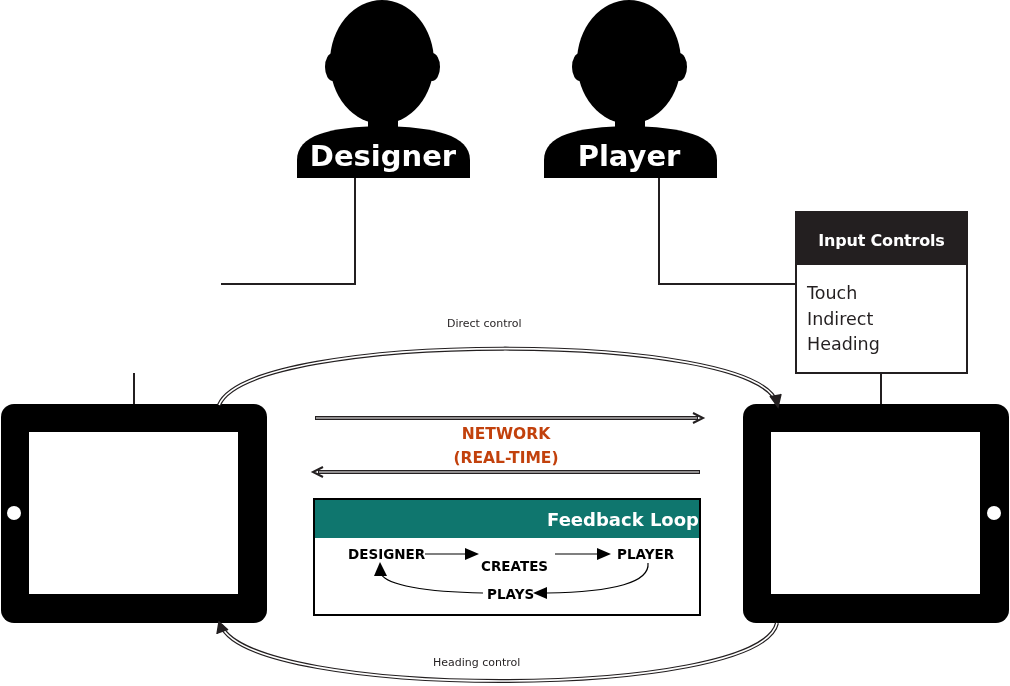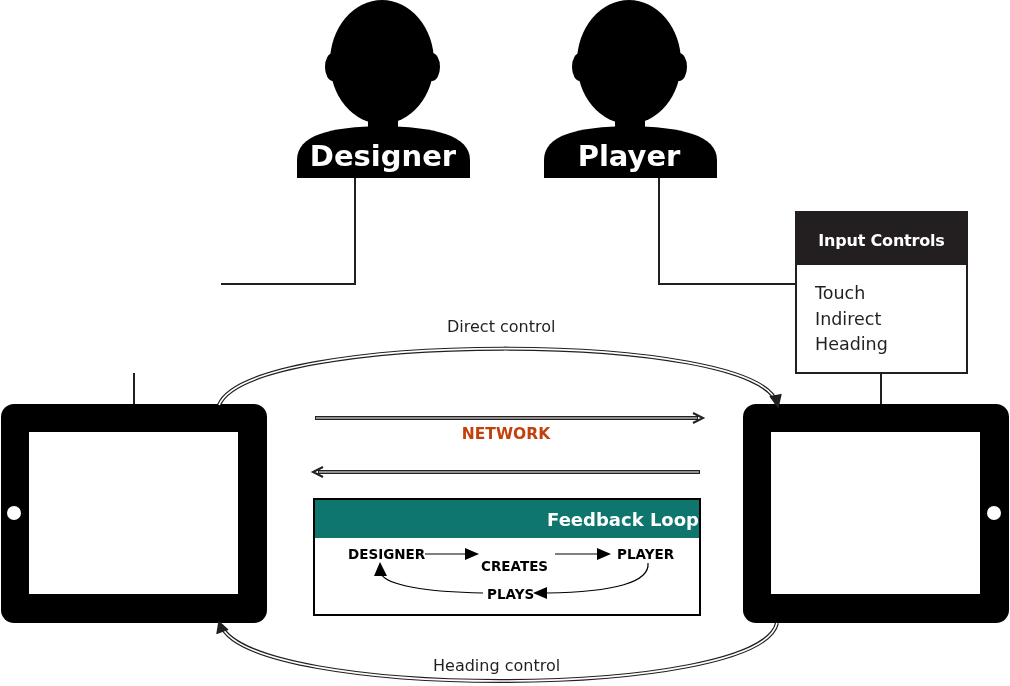--- a/index.html
+++ b/index.html
@@ -5,21 +5,21 @@
   html, body { margin: 0; padding: 0; background: #ffffff; }
   body { width: 1010px; height: 686px; position: relative; overflow: hidden; font-family: "DejaVu Sans", sans-serif; color: #231f20; }
   #diagram { position: absolute; left: 0; top: 0; width: 824px; height: 686px; }
   .abs { position: absolute; }
   .person-label { font-family: "DejaVu Sans", sans-serif; font-weight: bold; font-size: 29px; fill: #ffffff; }
   .box { position: absolute; border: 2px solid #231f20; background: #fff; box-sizing: border-box; }
   .box-head { background: #231f20; color: #fff; font-weight: bold; font-size: 16px; text-align: center; height: 52px; line-height: 56px; letter-spacing: -0.2px; }
   .box-body { padding: 16px 0 0 8px; font-size: 17.5px; line-height: 25.5px; color: #231f20; }
   .box-body div { white-space: nowrap; }
   .net-label { position: absolute; font-weight: bold; font-size: 15.5px; color: #c2410c; text-align: center; width: 200px; }
-  .curve-label { position: absolute; font-size: 16px; color: #231f20; }
+  .curve-label { position: absolute; font-size: 11px; color: #231f20; }
   .fb { position: absolute; left: 313px; top: 498px; width: 388px; height: 118px; border: 2px solid #000; box-sizing: border-box; background: #fff; }
   .fb-head { background: #0f766e; color: #fff; font-weight: bold; font-size: 18px; text-align: right; height: 38px; line-height: 40px; }
   .fb-word { position: absolute; font-weight: bold; font-size: 13.5px; color: #000; white-space: nowrap; }
 </style>
 </head>
 <body>
 
 <div id="diagram">
 
   <svg class="abs" style="left:0;top:0" width="1010" height="686" viewBox="0 0 1010 686">
@@ -88,31 +88,32 @@
     <g>
       <line x1="318" y1="472" x2="700" y2="472" stroke="#231f20" stroke-width="4"></line>
       <line x1="319" y1="472" x2="699" y2="472" stroke="#fff" stroke-width="1.2"></line>
       <path d="M323,467 L313,472 L323,477" fill="none" stroke="#231f20" stroke-width="2"></path>
     </g>
   </svg>
 
 
   <div class="box" style="left:795px; top:211px; width:173px; height:163px;">
     <div class="box-head">Input Controls</div>
-    <div class="box-body" style="padding-left:18px">
+    <div class="box-body" style="padding-left:10px">
       <div>Touch</div>
       <div>Indirect</div>
       <div>Heading</div>
     </div>
   </div>
 
   <div class="curve-label" style="left:447px; top:317px;">Direct control</div>
   <div class="curve-label" style="left:433px; top:656px;">Heading control</div>
 
   <div class="net-label" style="left:406px; top:425px;">NETWORK</div>
+  <div class="net-label" style="left:406px; top:449px;">(REAL-TIME)</div>
 
   <div class="fb">
     <div class="fb-head">Feedback Loop</div>
     <div class="fb-word" style="left:33px; top:46px;">DESIGNER</div>
     <div class="fb-word" style="left:166px; top:46px;margin-top:12px;">CREATES</div>
     <div class="fb-word" style="left:302px; top:46px;">PLAYER</div>
     <div class="fb-word" style="left:172px; top:86px;">PLAYS</div>
     <svg class="abs" style="left:0;top:0" width="384" height="114" viewBox="0 0 384 114">
 
       <line x1="110" y1="54" x2="154" y2="54" stroke="#000" stroke-width="1.2"></line>

